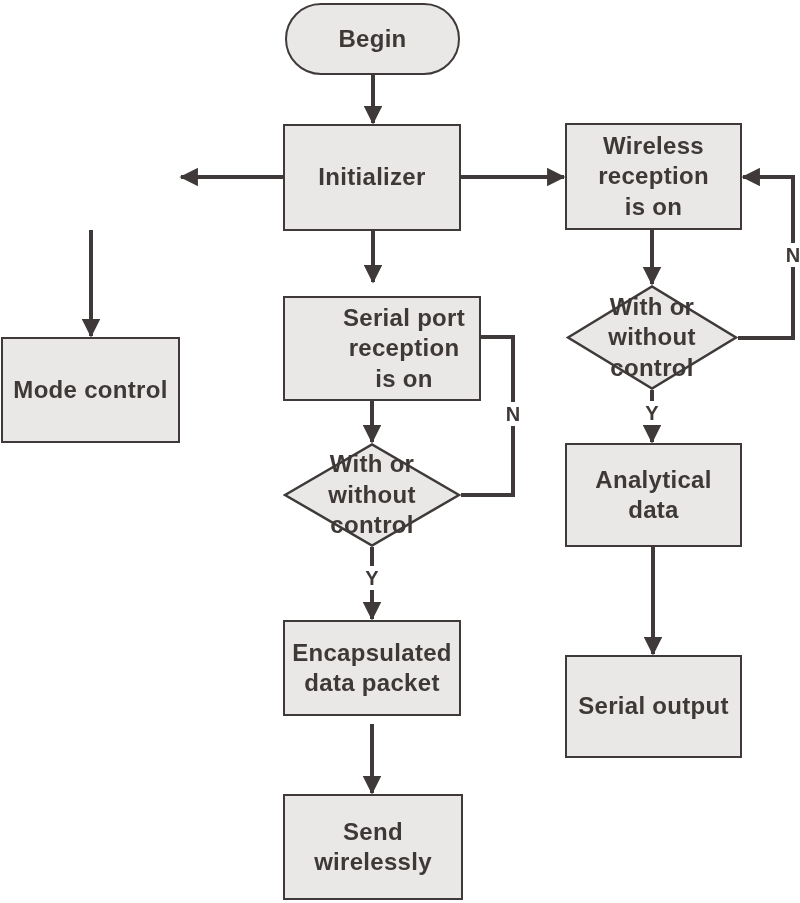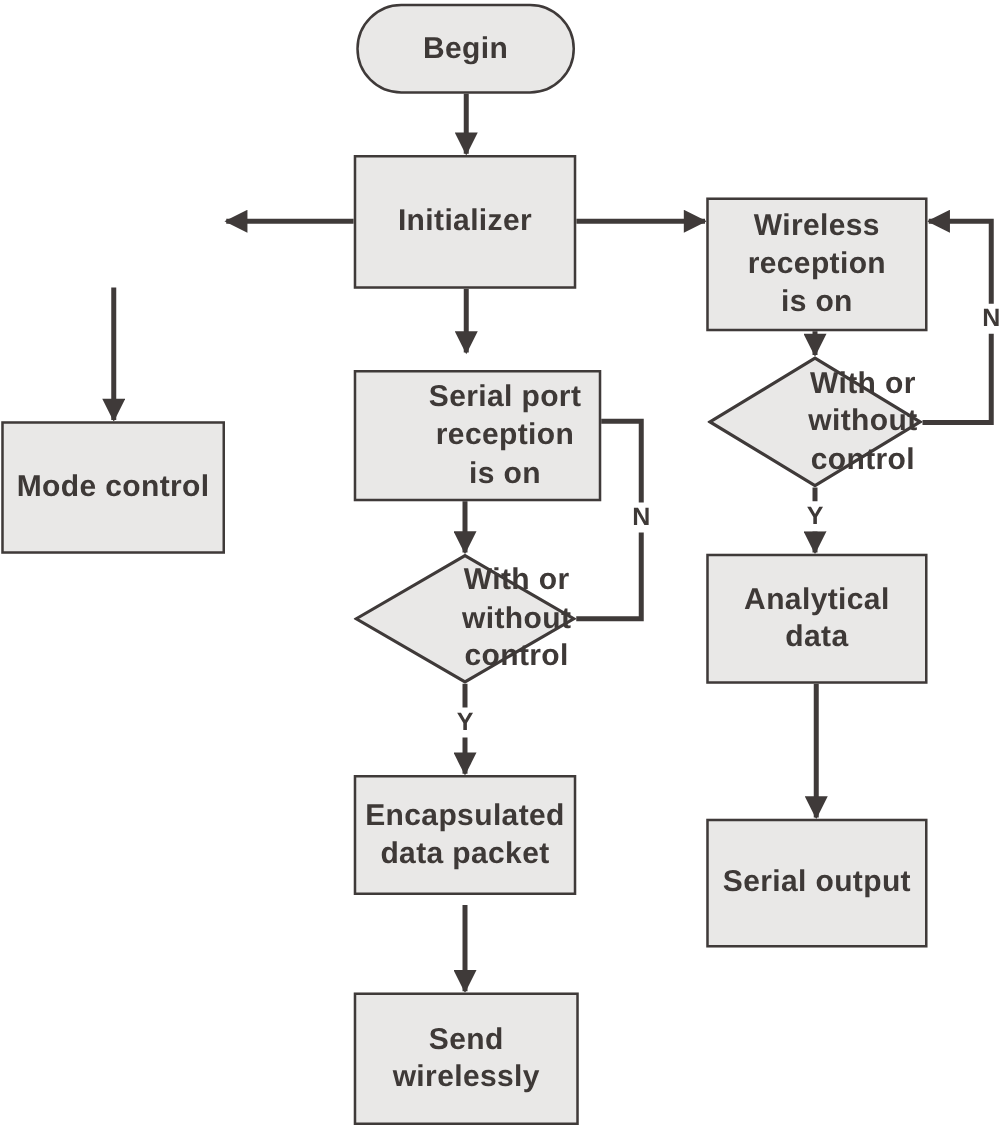--- a/index.html
+++ b/index.html
@@ -19,21 +19,21 @@
   .edge{fill:none;stroke:var(--connector);stroke-width:4;stroke-linejoin:miter;}
   .ah{fill:var(--connector);}
   .node{
     position:absolute;z-index:2;box-sizing:border-box;
     display:flex;align-items:center;justify-content:center;
     text-align:center;color:var(--text);
     font-weight:700;font-size:24px;line-height:1.27;letter-spacing:0.3px;
   }
   .process{background:var(--node-fill);border:2.5px solid var(--node-border);}
   .terminator{background:var(--node-fill);border:2.5px solid var(--node-border);border-radius:36px;}
-  .diamond{background:transparent;border:none;justify-content:flex-end;}
+  .diamond{background:transparent;border:none;}
   .diamond .shape{position:absolute;left:0;top:0;width:100%;height:100%;}
   .diamond .shape polygon{fill:var(--node-fill);stroke:var(--node-border);stroke-width:2.5;stroke-linejoin:miter;}
   .label{white-space:pre-line;position:relative;z-index:1;padding:0 4px;}
   .edge-label{
     position:absolute;z-index:3;transform:translate(-50%,-50%);
     background:var(--background);color:var(--text);
     font-weight:700;font-size:20px;line-height:1;padding:2px 2px;
   }
 </style>
 </head>
@@ -64,21 +64,21 @@
 
   <div class="node terminator" style="left:285px;top:3px;width:175px;height:72px;">
     <span class="label">Begin</span>
   </div>
 
 
   <div class="node process" style="left:283px;top:124px;width:178px;height:107px;">
     <span class="label">Initializer</span>
   </div>
 
-  <div class="node process" style="left:565px;top:123px;width:177px;height:107px;margin-top:35px;">
+  <div class="node process" style="left:565px;top:123px;width:177px;height:107px;">
     <span class="label">Wireless
 reception
 is on</span>
   </div>
 
   <div class="node process" style="left:1px;top:337px;width:179px;height:106px;">
     <span class="label">Mode control</span>
   </div>
 
   <div class="node process" style="left:283px;top:296px;width:198px;height:105px;padding-left:44px;">

